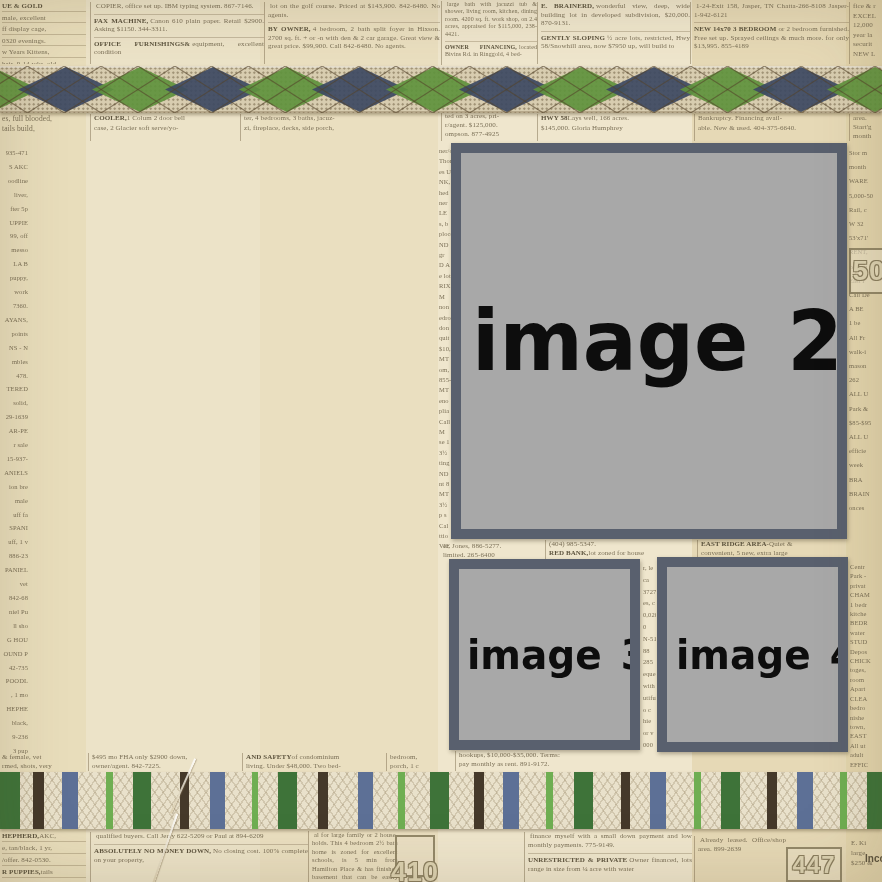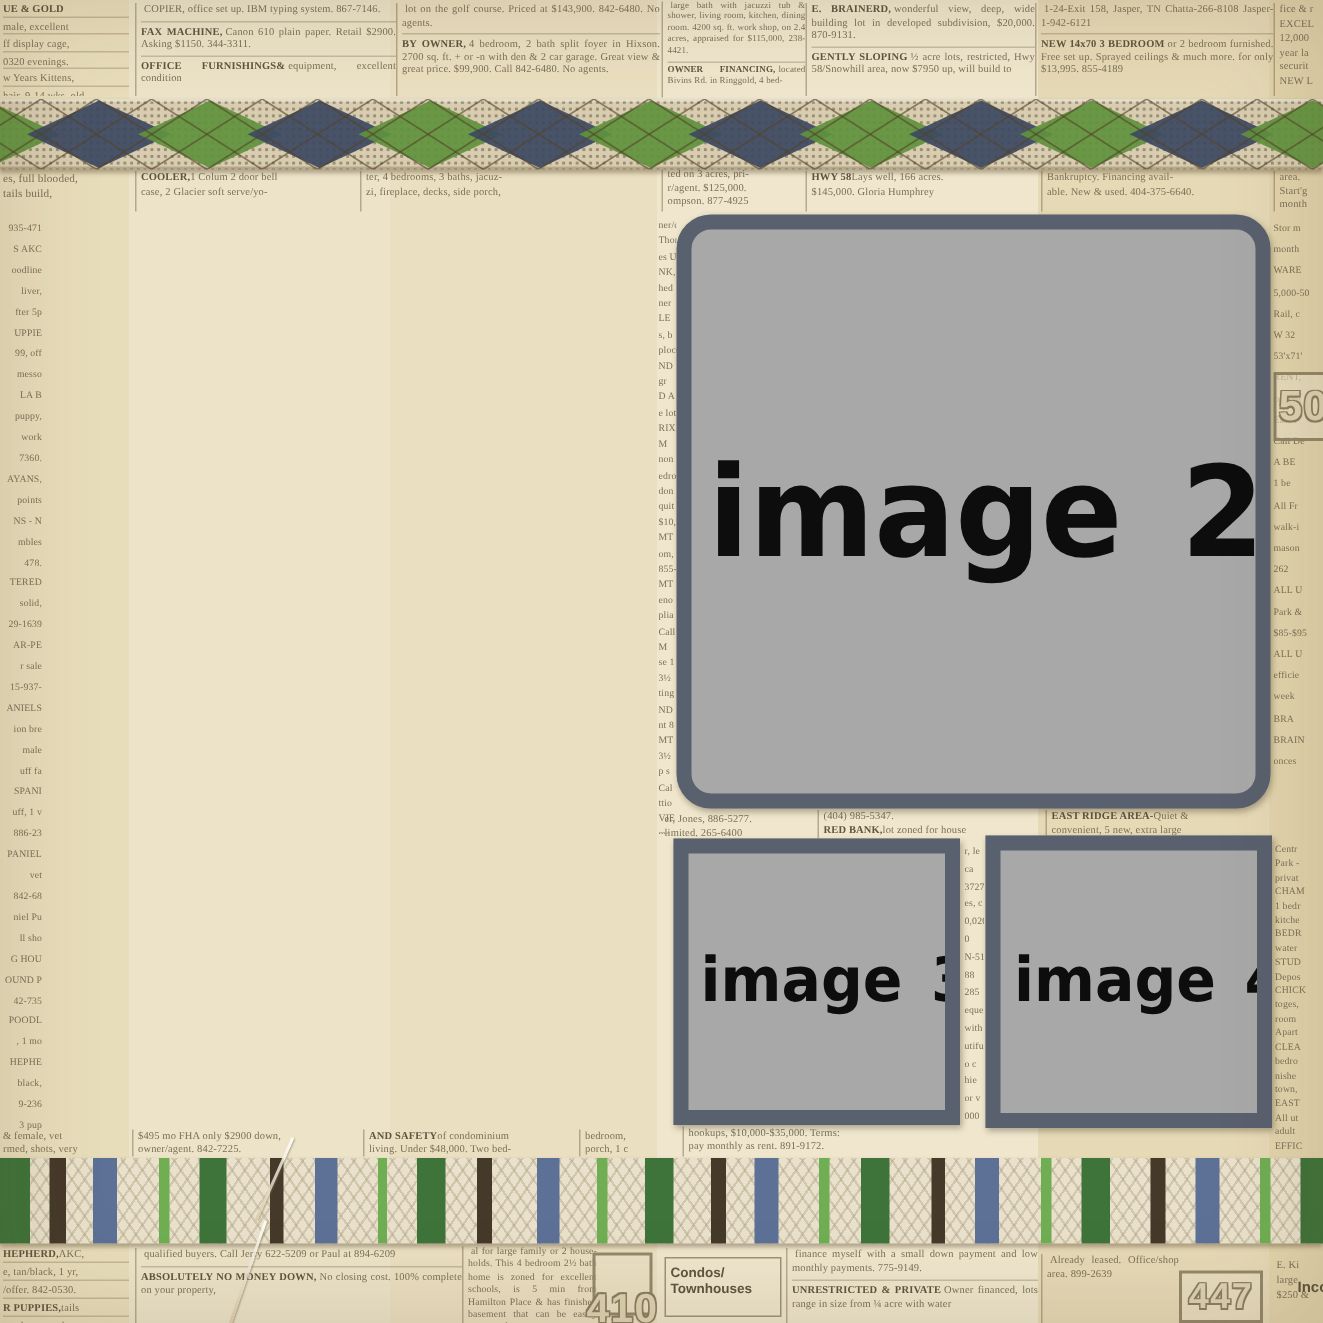--- a/index.html
+++ b/index.html
@@ -109,21 +109,21 @@
 
   
   .imgbox{position:absolute;box-sizing:border-box;z-index:10;cursor:pointer;
     background:var(--frame_fill);border:10px solid var(--frame_border);
     display:flex;align-items:center;overflow:hidden;
     box-shadow:1px 2px 4px rgba(50,40,20,.35);}
   .imglabel{font-family:"DejaVu Sans",sans-serif;font-weight:700;color:#0d0d0d;
     white-space:nowrap;word-spacing:.14em;transform:scaleY(1.05);transform-origin:left center;}
   #ph1{left:29px;top:141px;width:408px;height:612px;}
   #ph1 .imglabel{font-size:82px;padding-left:3px;}
-  #ph2{left:451px;top:143px;width:396px;height:396px;border-radius:23px;}
+  #ph2{left:451px;top:143px;width:396px;height:396px;}
   #ph2 .imglabel{font-size:80px;padding-left:11px;}
   #ph3{left:449px;top:559px;width:191px;height:191px;}
   #ph3 .imglabel{font-size:39px;padding-left:8px;}
   #ph4{left:657px;top:557px;width:191px;height:195px;}
   #ph4 .imglabel{font-size:39px;padding-left:9px;}
 
   
   .crease{position:absolute;width:2px;background:linear-gradient(to bottom,rgba(255,255,255,.85),rgba(214,200,166,.8));
     box-shadow:1px 0 1px rgba(120,100,70,.4);z-index:8;}
   #crease1{left:182px;top:756px;height:60px;transform:rotate(24deg);}
@@ -419,21 +419,20 @@
     </div>
   <div class="col frags" id="bF">
       <div class="ad"><b></b><span>E. Ki</span></div>
       <div class="ad"><b></b><span>large</span></div>
       <div class="ad"><b></b><span>$250 &amp;</span></div>
     </div>
 
   <div class="catbox" id="cat410">
       <span class="catnum">410</span>
     </div>
-  <div class="catlabel" id="condosLabel"><span>Condos/</span><br><span>Townhouses</span></div>
   <div class="catbox" id="cat447">
       <span class="catnum">447</span>
     </div>
   <div class="catlabel" id="incomeLabel"><span>Income/</span></div>
   <div class="catbox" id="cat50">
       <span class="catnum">50</span>
     </div>
 
   <div class="ribbon-argyle">
     <svg id="argyle-svg" width="882" height="47">

